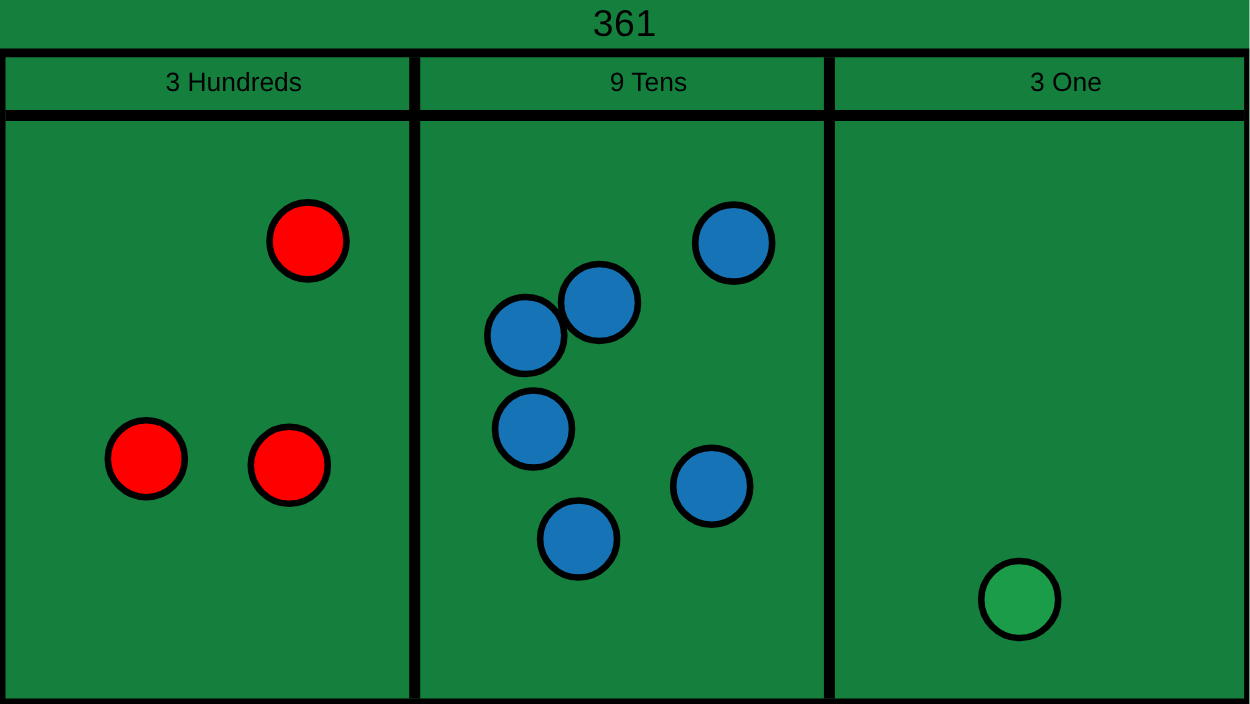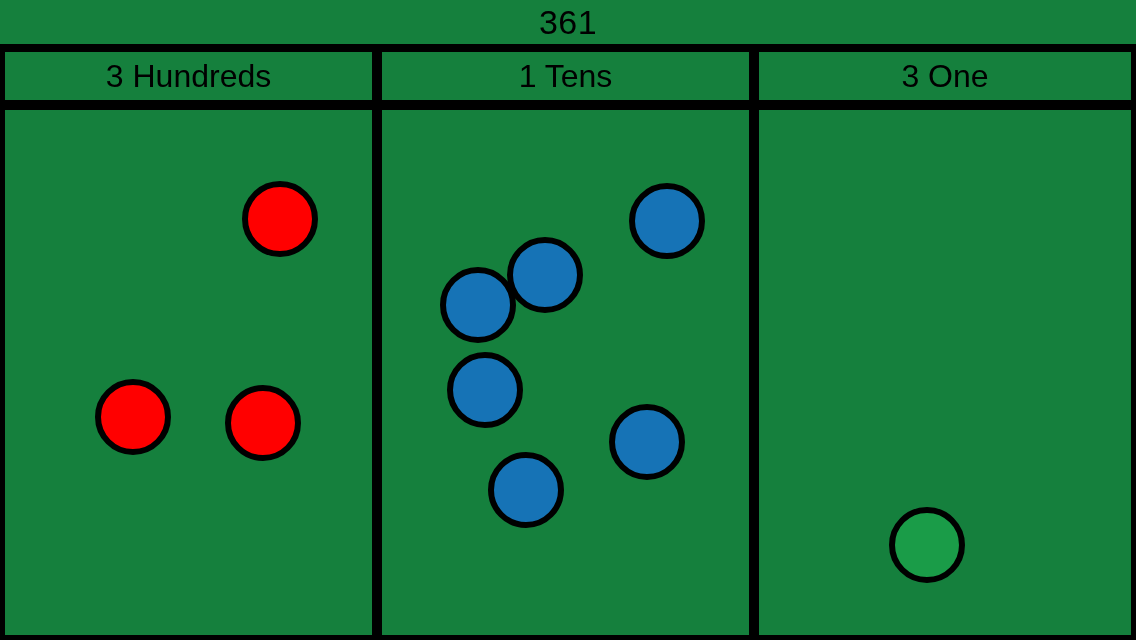--- a/index.html
+++ b/index.html
@@ -56,22 +56,23 @@
   }
   .divider-1 { left: 367px; }
   .divider-2 { left: 744px; }
   .header-cell {
     position: absolute;
     top: 0;
     height: 48px;
     display: flex;
     align-items: center;
     justify-content: center;
-    font-size: 32px;
+    font-size: 24px;
     white-space: nowrap;
+    padding-left: 24px;
   }
   .header-cell.c1 { left: 0;     width: 367px; }
   .header-cell.c2 { left: 377px; width: 367px; }
   .header-cell.c3 { left: 754px; width: 372px; }
   .counters-layer {
     position: absolute;
     inset: 0;
   }
   .counter {
     position: absolute;
@@ -85,21 +86,21 @@
 </head>
 <body>
 
 <div class="stage">
 
   <div class="title">361</div>
 
   <div class="frame">
 
     <div class="header-cell c1">3 Hundreds</div>
-    <div class="header-cell c2">1 Tens</div>
+    <div class="header-cell c2">9 Tens</div>
     <div class="header-cell c3">3 One</div>
 
     <div class="header-rule"></div>
     <div class="divider divider-1"></div>
     <div class="divider divider-2"></div>
 
   </div>
 
   <div class="counters-layer">
       <div class="counter" style="left: 242px; top: 181px; background: rgb(255, 0, 0);"></div>

